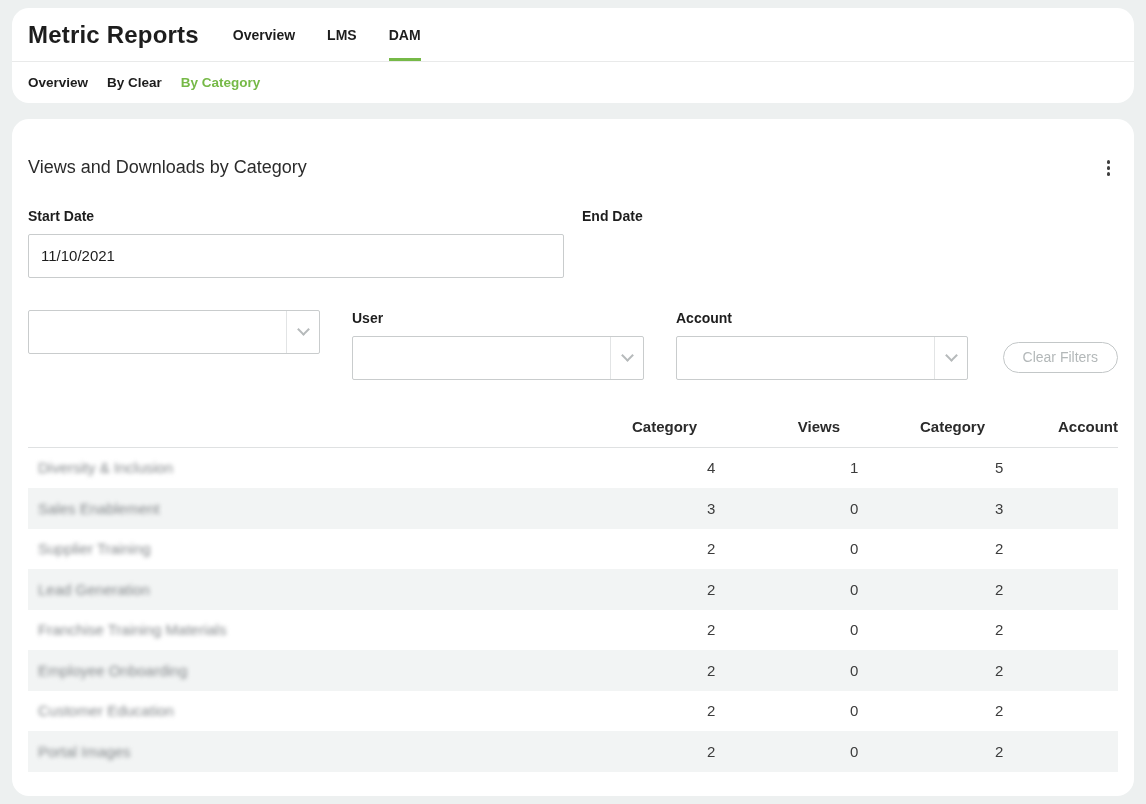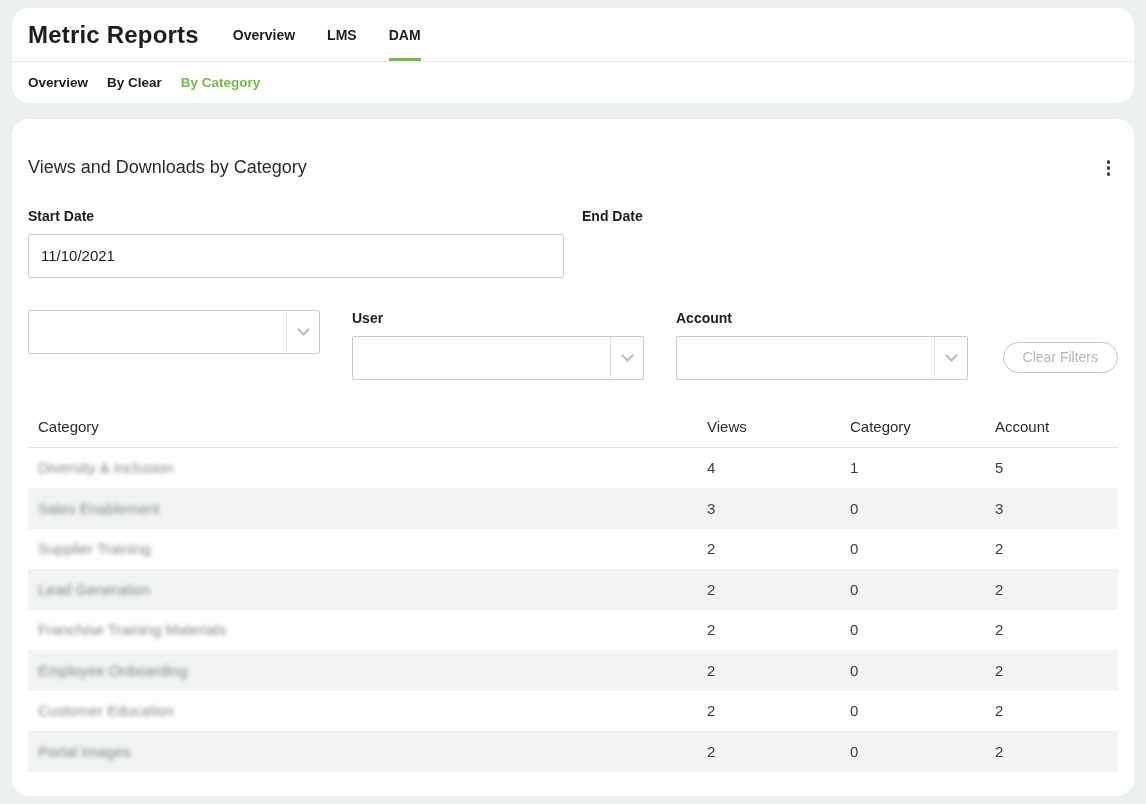--- a/index.html
+++ b/index.html
@@ -85,21 +85,21 @@
   }
 
   
   .table { margin-top:26px; }
   .thead, .trow {
     display:grid; grid-template-columns:1fr 143px 145px 133px;
     align-items:center;
   }
   .thead {
     height:42px; border-bottom:1px solid #dfe1e2;
-    font-size:15px; font-weight:normal; color:#2b2b2b;
+    font-size:15px; font-weight:bold; color:#2b2b2b;text-align:right;
   }
   .th, .td { padding-left:10px; white-space:nowrap; overflow:hidden; }
   .trow { height:40.5px; font-size:15px; color:#3c3c3c; }
   .tbody .trow:nth-child(even) { background:#f2f4f4; }
   .td.cat { color:#85898c; filter:blur(2px); cursor:pointer; }
 </style>
 </head>
 <body>
 
 <div class="card header-card">

